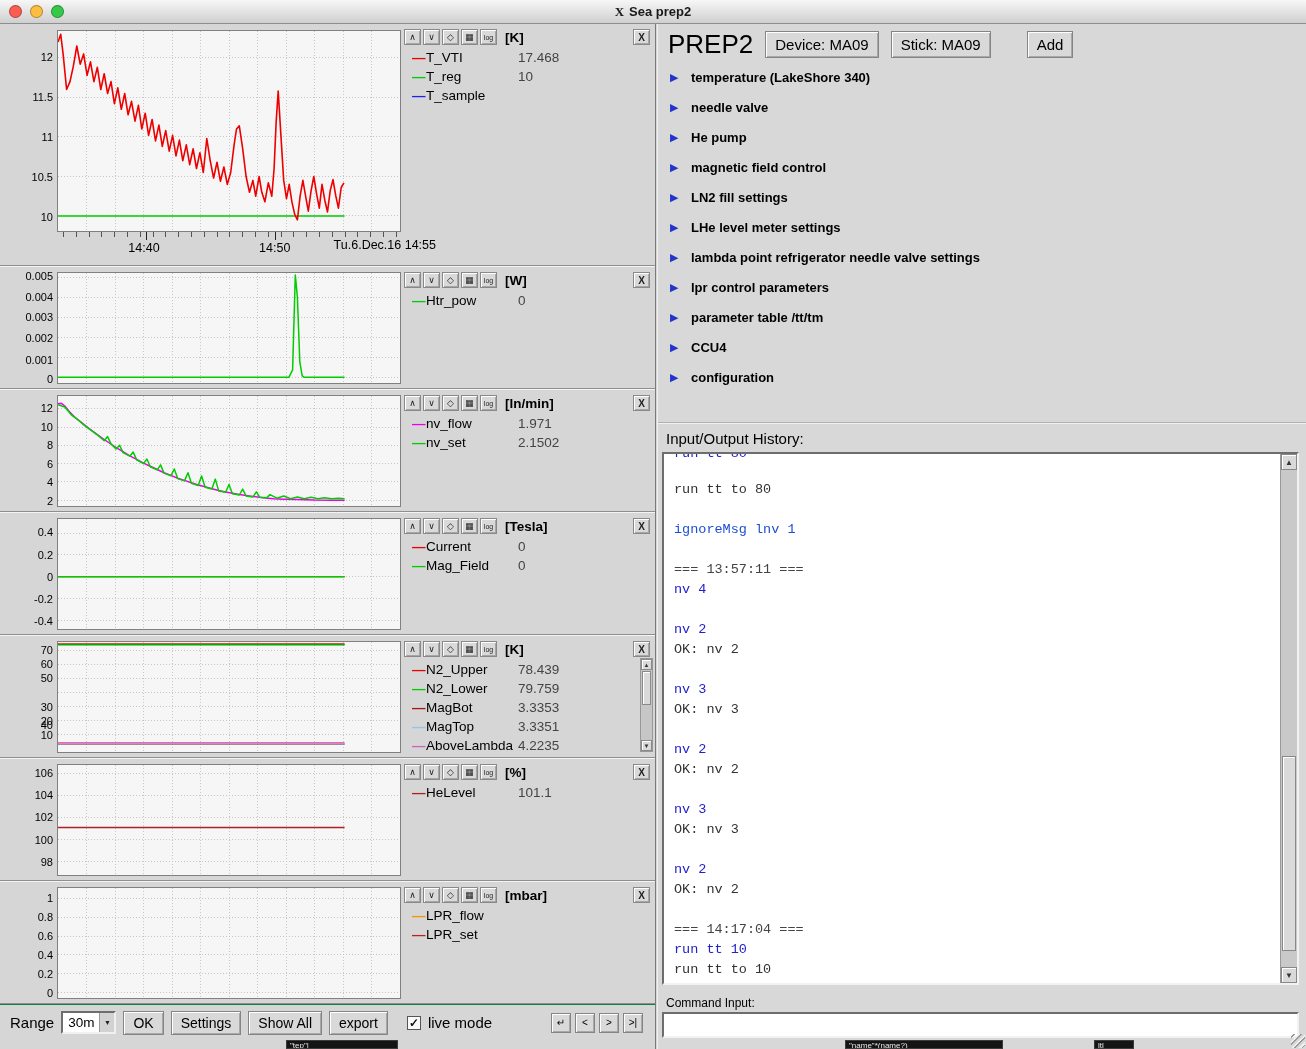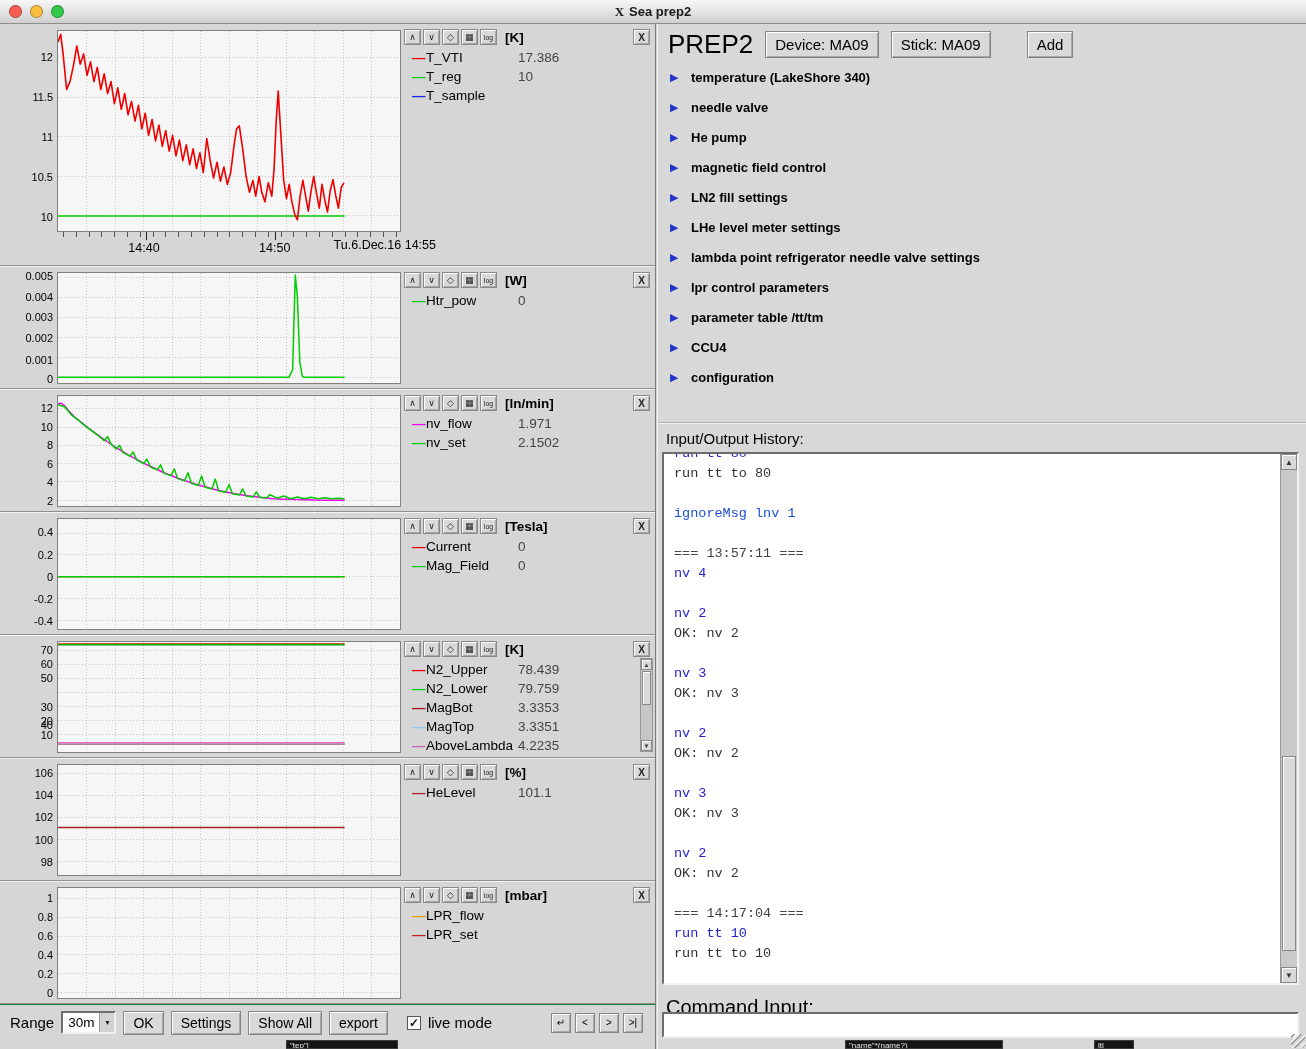--- a/index.html
+++ b/index.html
@@ -63,21 +63,21 @@
 .rp-divider{position:absolute;left:0;right:0;top:398px;height:2px;border-top:1px solid #b2b2b2;border-bottom:1px solid #f0f0f0}
 .histlabel{position:absolute;left:8px;top:406px;font-size:15px}
 .histbox{position:absolute;left:4px;right:7px;top:428px;height:533px;background:#fff;border:2px solid;border-color:#6d6d6d #f2f2f2 #f2f2f2 #6d6d6d}
 .histcontent{position:absolute;left:0;top:0;right:17px;bottom:0;overflow:hidden;padding:2px 0 0 10px;font-family:"Liberation Mono",monospace;font-size:13.5px}
 .hline{height:20px;white-space:pre}
 .histcontent .hline:first-child{margin-top:-10px}
 .vscroll{position:absolute;right:0;top:0;bottom:0;width:17px;background:#c9c9c9;border-left:1px solid #999}
 .sarrow{position:absolute;left:0;width:16px;height:16px;background:#d9d9d9;border:1px solid #888;box-shadow:inset 1px 1px 0 #fff;font-size:8px;display:flex;align-items:center;justify-content:center;color:#333}
 .sarrow.top{top:0}.sarrow.bottom{bottom:0}
 .sthumb{position:absolute;left:1px;width:14px;top:57%;height:37%;background:#dadada;border:1px solid #888;box-shadow:inset 1px 1px 0 #fff}
-.cmdlabel{position:absolute;left:8px;top:972px;font-size:20px}
+.cmdlabel{position:absolute;left:8px;top:972px;font-size:12px}
 .cmdinput{position:absolute;left:4px;right:7px;top:988px;height:26px;background:#fff;border:2px solid;border-color:#6d6d6d #f2f2f2 #f2f2f2 #6d6d6d;font-size:14px;padding:0 6px;font-family:inherit}
 .grip{position:absolute;right:1px;bottom:1px;width:14px;height:14px;background:repeating-linear-gradient(135deg,#efefef 0 2px,#9a9a9a 2px 3px,transparent 3px 5px)}
 
 .bottomstrip{position:absolute;left:0;bottom:0;width:1306px;height:9px;z-index:50;pointer-events:none}
 .frag{position:absolute;top:0;height:9px;background:#141414;color:#e8e8e8;font-size:8px;line-height:9px;padding:0 3px;overflow:hidden;white-space:nowrap;border:1px solid #3c3c3c}
 </style>
 </head>
 <body>
 
 <div class="titlebar">
@@ -124,21 +124,21 @@
             <div class="cbtn">◇</div>
             <div class="cbtn">▦</div>
             <div class="cbtn txt">log</div>
             <div class="unit">[K]</div>
             <div class="xclose">X</div>
           </div>
           <div class="lentries">
             <div class="lrow">
               <span class="ldash" style="color: rgb(238, 0, 0);">—</span>
               <span class="lname">T_VTI</span>
-              <span class="lval">17.386</span>
+              <span class="lval">17.468</span>
             </div>
             <div class="lrow">
               <span class="ldash" style="color: rgb(0, 204, 0);">—</span>
               <span class="lname">T_reg</span>
               <span class="lval">10</span>
             </div>
             <div class="lrow">
               <span class="ldash" style="color: rgb(34, 34, 238);">—</span>
               <span class="lname">T_sample</span>
               <span class="lval"></span>
@@ -548,21 +548,21 @@
       <div class="secrow">
         <span class="tri" style="color: rgb(33, 53, 200);">▶</span>
         <span class="seclabel">configuration</span>
       </div>
     </div>
   <div class="rp-divider"></div>
   <div class="histlabel">Input/Output History:</div>
   <div class="histbox">
     <div class="histcontent">
         <div class="hline" style="color: rgb(34, 34, 204);">run tt 80</div>
-        <div class="hline" style="color: rgb(51, 51, 51);">run tt to 80</div>
+        <div class="hline" style="color: rgb(51, 51, 51); margin-top: 16px;">run tt to 80</div>
         <div class="hline" style="color: rgb(51, 51, 51);"></div>
         <div class="hline" style="color: #1d4ed8;">ignoreMsg lnv 1</div>
         <div class="hline" style="color: rgb(51, 51, 51);"></div>
         <div class="hline" style="color: rgb(68, 68, 68);">=== 13:57:11 ===</div>
         <div class="hline" style="color: rgb(34, 34, 204);">nv 4</div>
         <div class="hline" style="color: rgb(51, 51, 51);"></div>
         <div class="hline" style="color: rgb(34, 34, 204);">nv 2</div>
         <div class="hline" style="color: rgb(51, 51, 51);">OK: nv 2</div>
         <div class="hline" style="color: rgb(51, 51, 51);"></div>
         <div class="hline" style="color: rgb(34, 34, 204);">nv 3</div>

